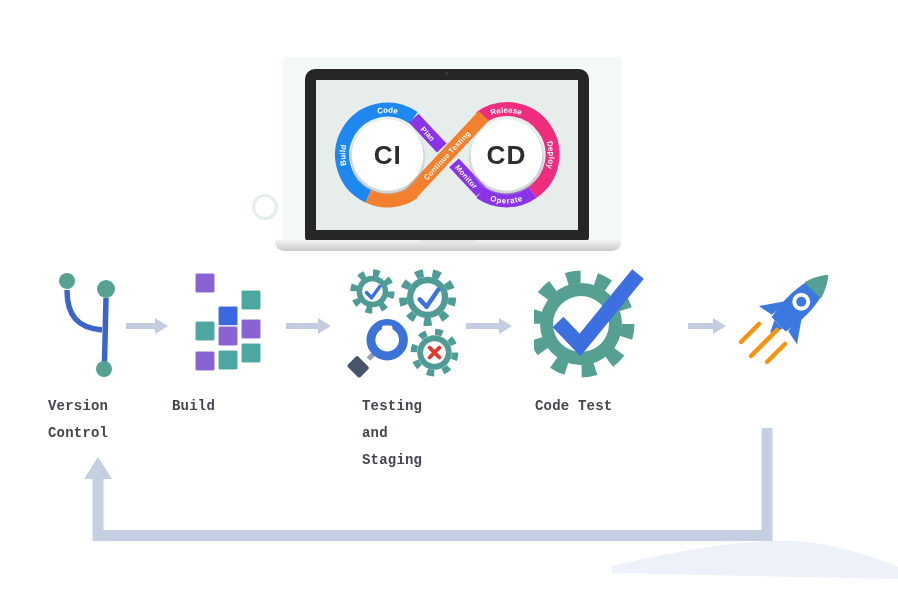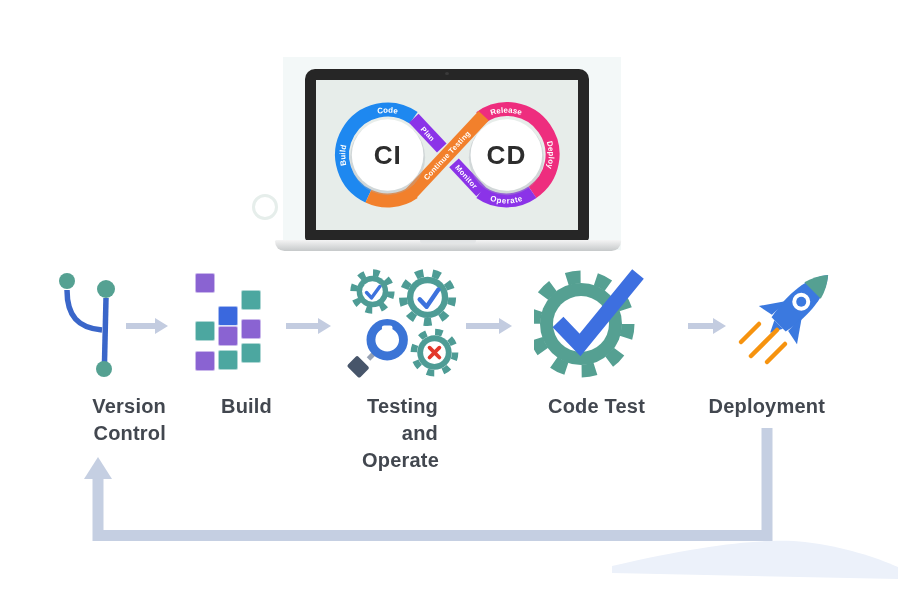--- a/index.html
+++ b/index.html
@@ -27,22 +27,22 @@
   .icon-box{position:absolute;}
   .icon-box svg{display:block;width:100%;height:100%;}
 
   
   .flow-arrow{position:absolute;top:318px;height:16px;}
   .fa-tail{position:absolute;left:0;right:11px;top:5px;bottom:5px;background:#C3CCE0;}
   .fa-head{position:absolute;right:0;top:0;width:0;height:0;
            border-left:13px solid #C3CCE0;border-top:8px solid transparent;border-bottom:8px solid transparent;}
 
   
-  .stage-label{position:absolute;top:393px;font-size:20px;font-weight:600;color:#42474F;
-               text-align:right;line-height:27px;letter-spacing:.2px;}
+  .stage-label{position:absolute;top:393px;font-size:14px;font-weight:600;color:#42474F;
+               text-align:left;line-height:27px;letter-spacing:.2px;font-family:Liberation Mono, monospace;}
   #label-version{left:48px;width:118px;}
   #label-build{left:172px;width:100px;}
   #label-testing{left:362px;width:76px;}
   #label-autotest{left:535px;width:110px;}
   #label-deployment{left:700px;width:125px;}
 
   #bottom-layer{left:0;top:0;width:898px;height:604px;pointer-events:none;}
 </style>
 </head>
 <body>
@@ -208,17 +208,16 @@
       <g stroke="#F6930F" stroke-width="4.5" stroke-linecap="round">
         <path d="M4,82 L22,64"></path>
         <path d="M14,96 L40,70"></path>
         <path d="M30,102 L48,84"></path>
       </g>
     </svg>
   </div>
 
   <div id="label-version" class="stage-label">Version Control</div>
   <div id="label-build" class="stage-label">Build</div>
-  <div id="label-testing" class="stage-label">Testing and Operate</div>
+  <div id="label-testing" class="stage-label">Testing and Staging</div>
   <div id="label-autotest" class="stage-label">Code Test</div>
-  <div id="label-deployment" class="stage-label">Deployment</div>
 
 </div>
 
 </body></html>

